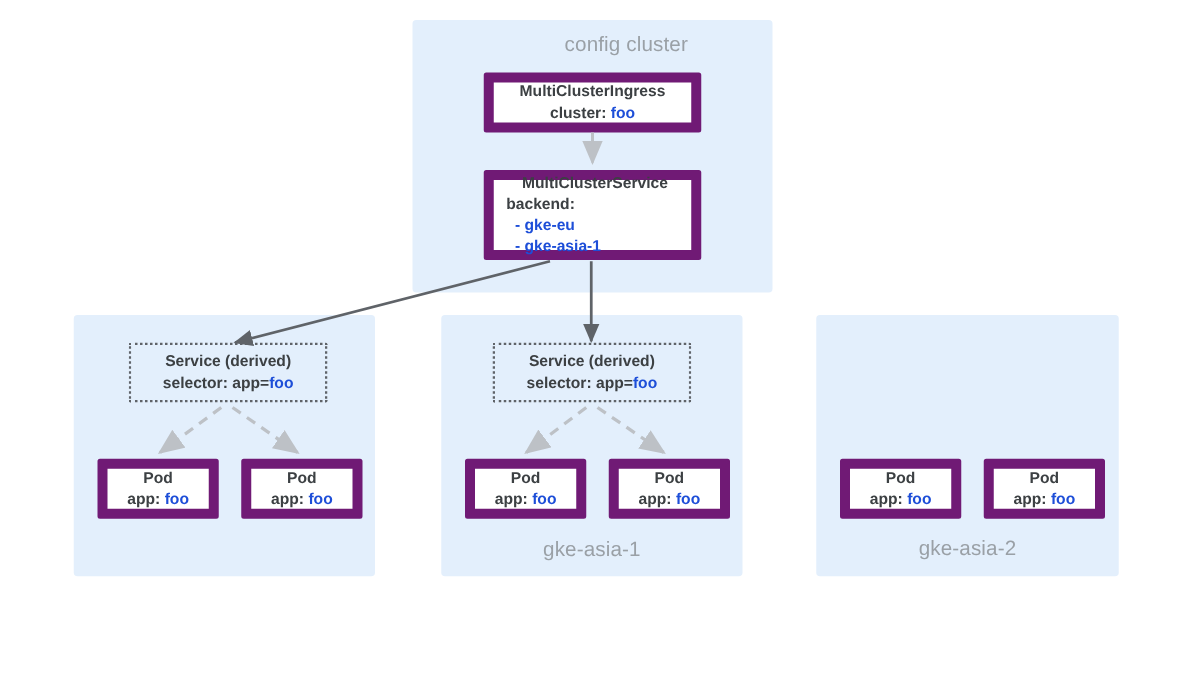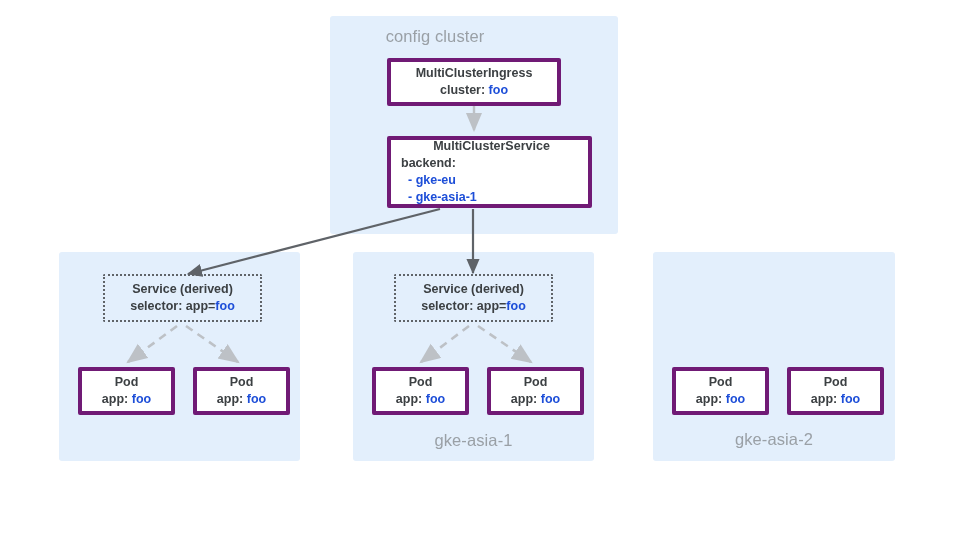--- a/index.html
+++ b/index.html
@@ -25,21 +25,21 @@
     color: #9aa0a6;
     font-size: 16.5px;
     font-weight: 400;
     text-align: center;
     letter-spacing: 0.1px;
     white-space: nowrap;
   }
   .node-box {
     position: absolute;
     background: #ffffff;
-    border: 4px solid #701a75;
+    border: 8px solid #701a75;
     border-radius: 2px;
     box-sizing: border-box;
     display: flex;
     flex-direction: column;
     align-items: center;
     justify-content: center;
   }
   .node-box.derived {
     background: transparent;
     border: 2px dotted #5f6368;
@@ -78,31 +78,31 @@
     height: 540px;
     pointer-events: none;
   }
 </style>
 </head>
 <body>
 
 <div id="canvas">
 
   <div class="cluster-zone" style="left:330px; top:16px; width:288px; height:218px;"></div>
-  <div class="cluster-label" style="left:312px; top:27px; width:246px;">config cluster</div>
+  <div class="cluster-label" style="left:330px; top:27px; width:246px;padding-left:48px;">config cluster</div>
 
   <div class="node-box" style="left:387px; top:58px; width:174px; height:48px;">
     <div class="node-title">MultiClusterIngress</div>
     <div class="node-line centered">
       <span>cluster:</span>
       <span class="blue">foo</span>
     </div>
   </div>
 
-  <div class="node-box mcs-body" style="left:387px; top:136px; width:205px; height:72px;">
+  <div class="node-box mcs-body" style="left:387px; top:136px; width:174px; height:72px;">
     <div class="node-title mcs-title">MultiClusterService</div>
     <div class="node-line">backend:</div>
     <div class="node-line indent blue">- gke-eu</div>
     <div class="node-line indent blue">- gke-asia-1</div>
   </div>
 
   <div class="cluster-zone" style="left:59px; top:252px; width:241px; height:209px;"></div>
 
   <div class="node-box derived" style="left:103px; top:274px; width:159px; height:48px;">
     <div class="node-title">Service (derived)</div>

